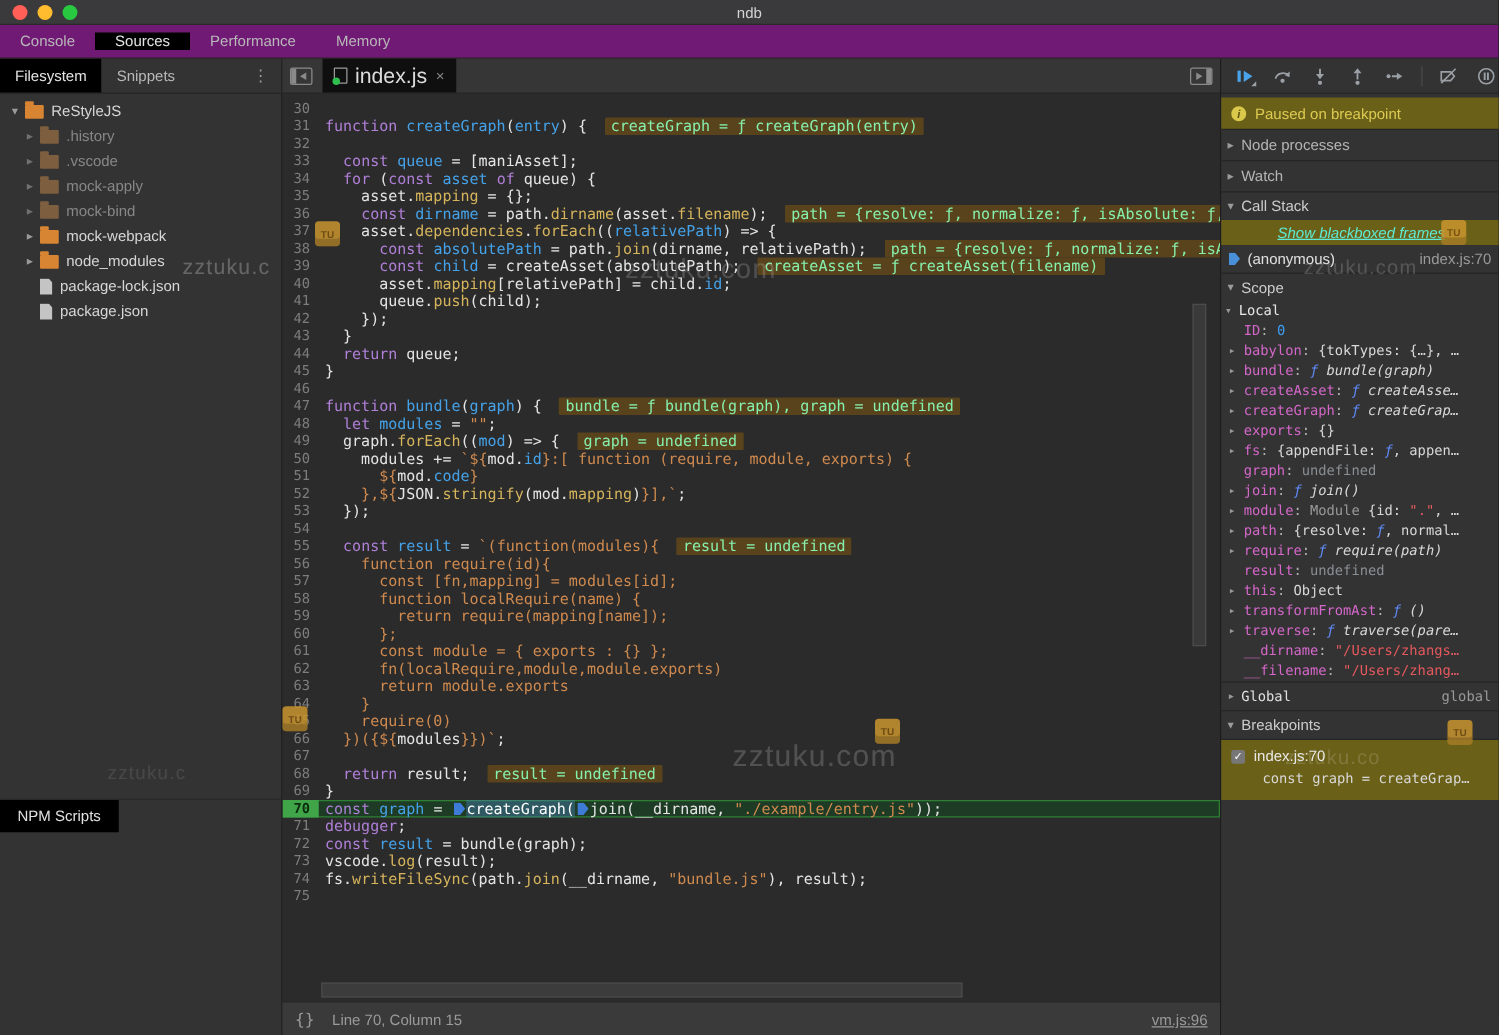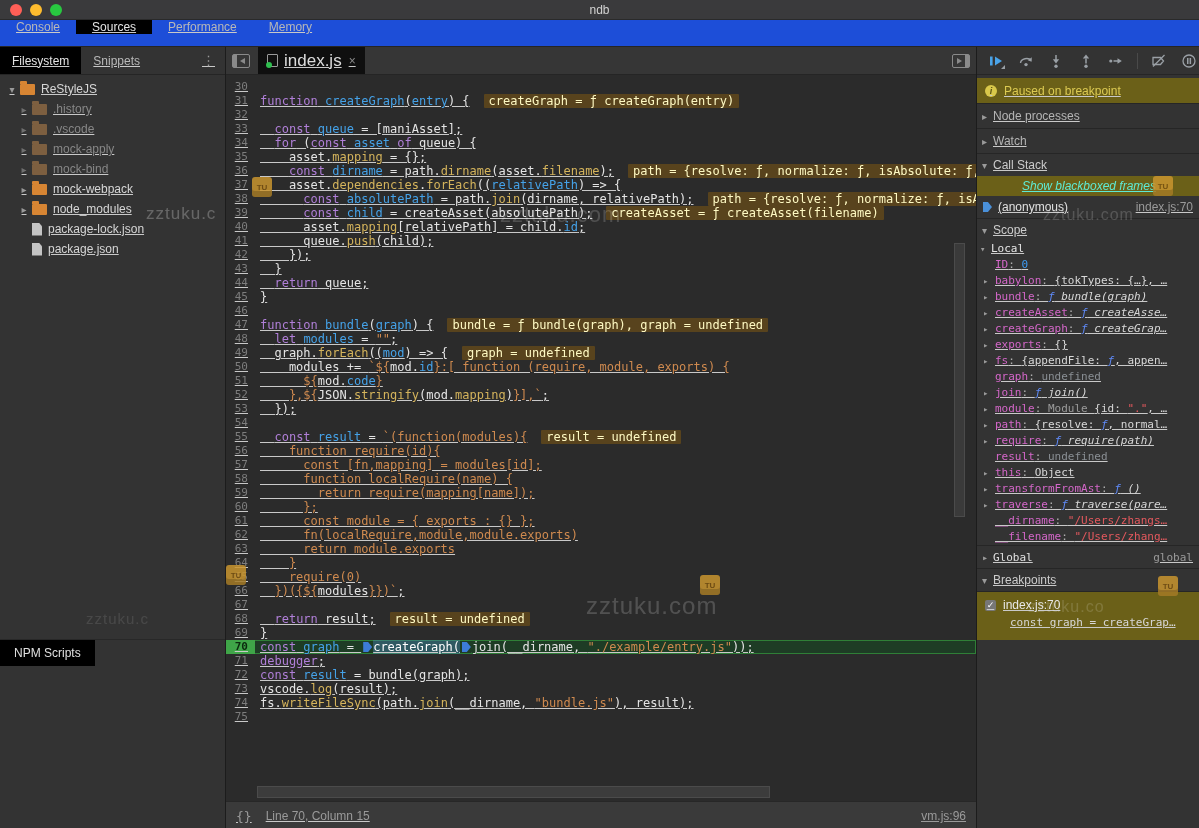--- a/index.html
+++ b/index.html
@@ -1,26 +1,26 @@
 <!DOCTYPE html>
 <html><head>
 <meta charset="utf-8">
 <style>
   html,body{margin:0;padding:0;background:#000;}
   .window{position:relative;width:1199px;height:828px;background:#2b2b2b;overflow:hidden;
-          font-family:"Liberation Sans",sans-serif;color:#c9c9c9;text-decoration:underline;}
+          font-family:"Liberation Sans",sans-serif;color:#c9c9c9;}
   
   .titlebar{height:19px;background:#3a3a3c;border-bottom:1px solid #2a2a2a;display:flex;align-items:center;position:relative;}
   .tl{width:12px;height:12px;border-radius:50%;margin-left:8px;}
   .tl.red{background:#ff5f57;margin-left:10px;}
   .tl.yellow{background:#febc2e;}
   .tl.green{background:#28c840;}
   .win-title{position:absolute;left:0;right:0;text-align:center;font-size:12px;color:#d2d2d2;}
   
-  .main-tabs{height:26px;background:#1d4ed8;border-bottom:1px solid #252525;display:flex;align-items:flex-start;}
+  .main-tabs{height:26px;background:#701a75;border-bottom:1px solid #252525;display:flex;align-items:center;}
   .mtab{padding:0 16px;display:flex;align-items:center;font-size:12px;color:#b8b8b8;cursor:default;}
   .mtab.active{background:#000;color:#e4e4e4;}
   
   .body{display:flex;height:783px;}
   
   .left-panel{width:225px;min-width:225px;background:#333;border-right:1px solid #1c1c1c;display:flex;flex-direction:column;}
   .lp-tabs{height:27px;border-bottom:1px solid #252525;display:flex;align-items:stretch;background:#333;}
   .lptab{padding:0 12px;display:flex;align-items:center;font-size:12px;color:#b8b8b8;}
   .lptab.active{background:#000;color:#e4e4e4;}
   .kebab{margin-left:auto;padding:0 10px;display:flex;align-items:center;color:#9a9a9a;font-size:13px;}
@@ -62,21 +62,21 @@
   .ln{width:22px;min-width:22px;text-align:right;padding-right:7px;color:#7d7d7d;font-size:11px;}
   .lc{padding-left:5px;}
   .tk-w{color:#e4e4e4;}
   .tk-k{color:#b07fd8;}
   .tk-d{color:#45a2e8;}
   .tk-p{color:#d5b45c;}
   .tk-s{color:#cf8a4f;}
   .tk-h{color:#fff;background:rgba(77,138,201,.38);}
   .tk-m{display:inline-block;width:9px;height:10px;margin:0 1px 0 2px;background:#3d7bd6;vertical-align:-1px;
         clip-path:polygon(0 0,55% 0,100% 50%,55% 100%,0 100%);}
-  .widget{display:inline-block;margin-left:14px;padding:0 5px;background:#58431d;color:#fef9c3;border-radius:1px;}
+  .widget{display:inline-block;margin-left:14px;padding:0 5px;background:#58431d;color:#86efac;border-radius:1px;}
   .code-line.current{background:#1e3c25;box-shadow:inset 0 0 0 1px #2f7f37;}
   .code-line.current .ln{background:#3fa548;color:#0b2a0e;font-weight:bold;}
   .vthumb{position:absolute;right:11px;top:168px;width:9px;height:272px;background:#3a3a3a;border:1px solid #4b4b4b;}
   .hthumb{position:absolute;left:31px;bottom:3px;width:511px;height:10px;background:#3c3c3c;border:1px solid #4b4b4b;}
   
   .status-bar{height:28px;background:#3a3a3a;border-top:1px solid #272727;display:flex;align-items:center;padding:0 10px;gap:14px;}
   .braces-btn{color:#9a9a9a;font-family:"DejaVu Sans Mono",monospace;font-size:13px;}
   .pos-text{color:#9a9a9a;font-size:12px;}
   .vm-link{margin-left:auto;color:#9a9a9a;font-size:12px;text-decoration:underline;}
   

